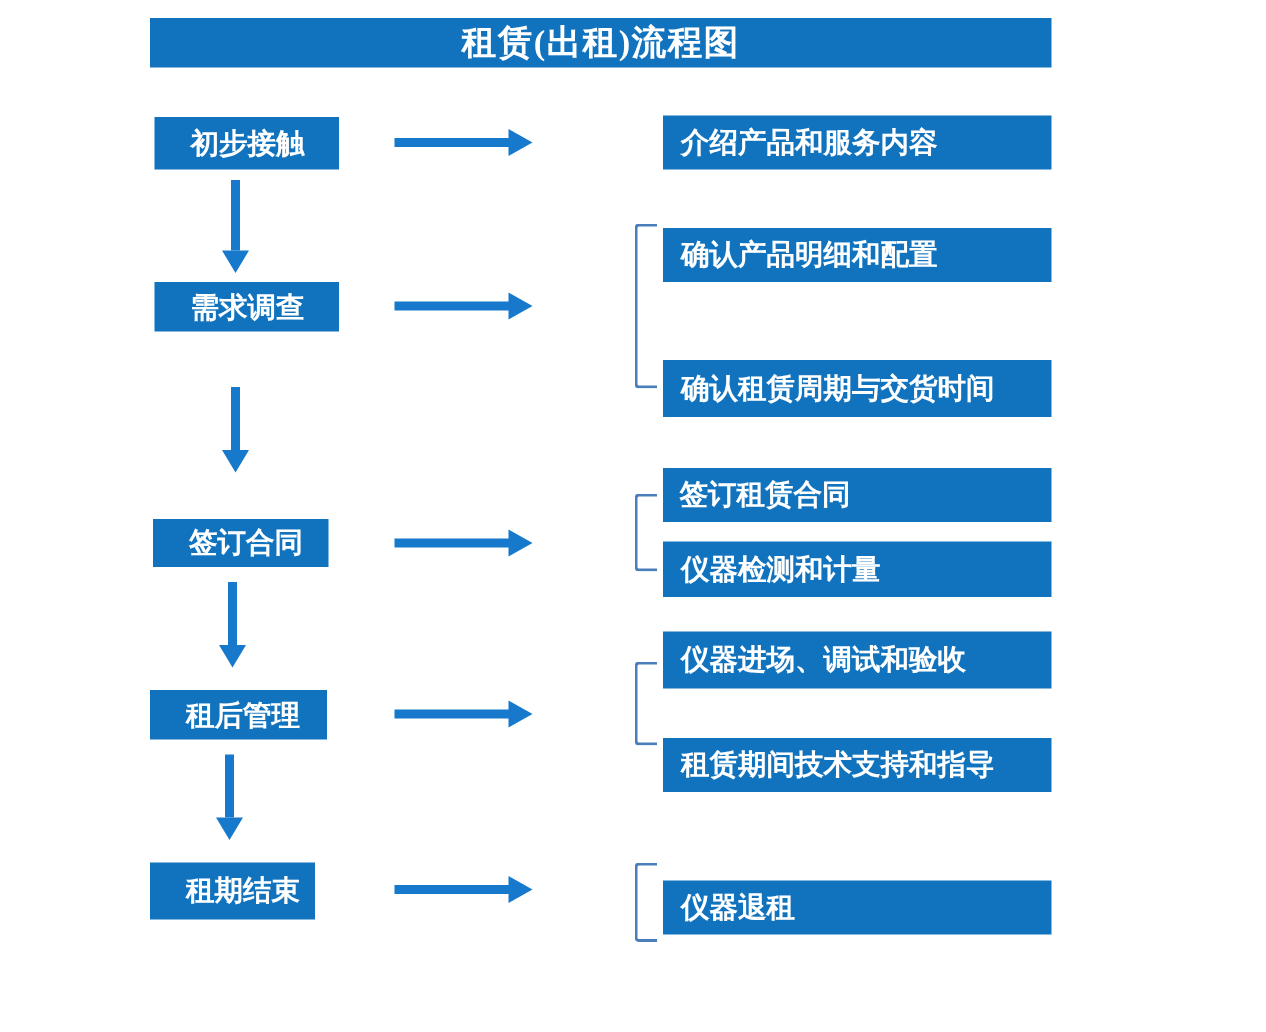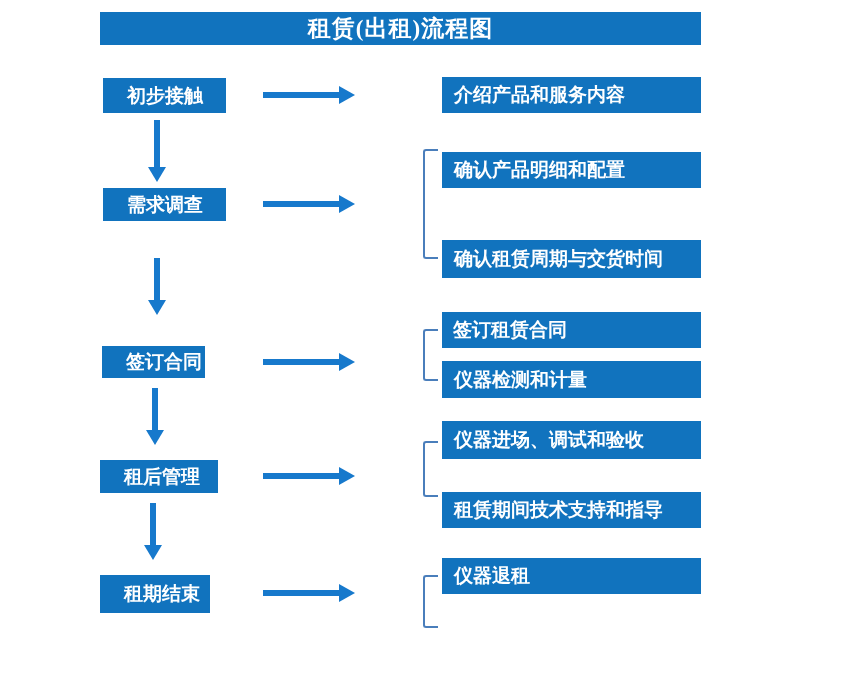--- a/index.html
+++ b/index.html
@@ -25,34 +25,34 @@
     justify-content:center;
     font-size:23px;
     letter-spacing:1px;
   }
   .lstep{padding-left:24px;}
   .rbox{left:442px;width:259px;padding-left:12px;}
 
   
   #ls0{left:103px;top:78px;width:123px;height:35px;}
   #ls1{left:103px;top:188px;width:123px;height:33px;}
-  #ls2{left:102px;top:346px;width:103px;height:32px;}
+  #ls2{left:102px;top:346px;width:117px;height:32px;}
   #ls3{left:100px;top:460px;width:118px;height:33px;}
   #ls4{left:100px;top:575px;width:110px;height:38px;}
 
   
   #rb0{top:77px;height:36px;}
   #rb1{top:132px;height:36px;margin-top:20px;}
   #rb2{top:185px;height:37px;}
   #rb3{top:240px;height:38px;}
   #rb4{top:312px;height:36px;padding-left:11px;}
   #rb5{top:361px;height:37px;text-align:right;}
   #rb6{top:421px;height:38px;}
   #rb7{top:492px;height:36px;}
-  #rb8{top:558px;height:36px;}
+  #rb8{top:587px;height:36px;}
   #rb9{top:608px;height:38px;}
 
   
   .harrow{position:absolute;left:263px;width:92px;height:18px;}
   .harrow .shaft{position:absolute;left:0;top:6px;width:77px;height:6px;background:#1779CC;}
   .harrow .head{position:absolute;right:0;top:0;width:0;height:0;
     border-left:16px solid #1779CC;border-top:9px solid transparent;border-bottom:9px solid transparent;}
   #ha0{top:86px;} #ha1{top:195px;} #ha2{top:353px;} #ha3{top:467px;} #ha4{top:584px;}
 
   

